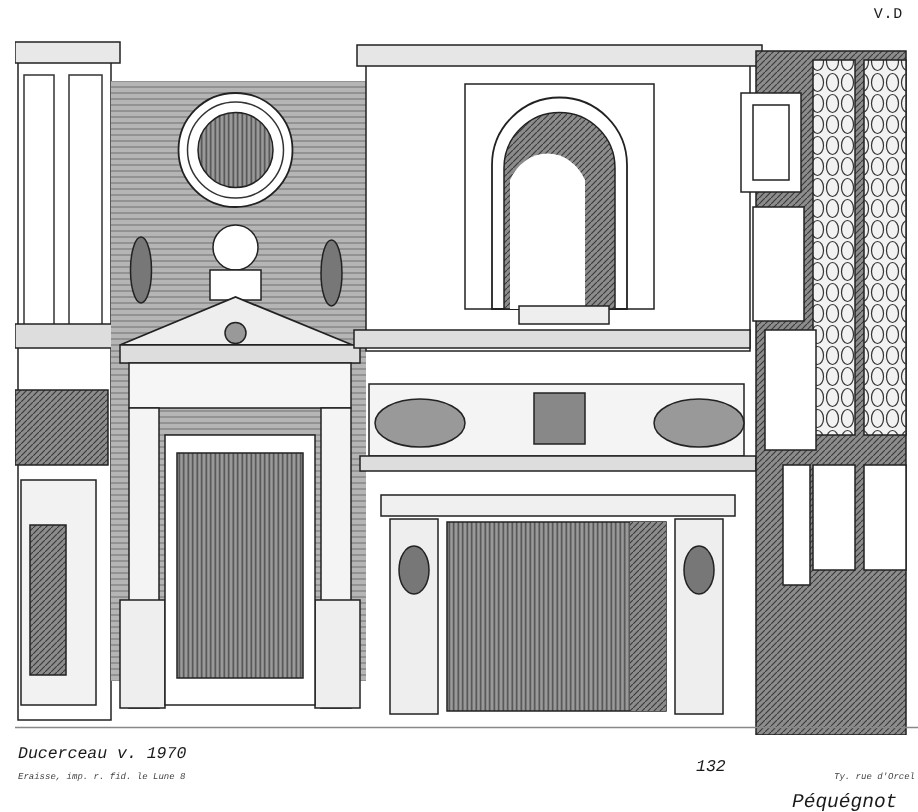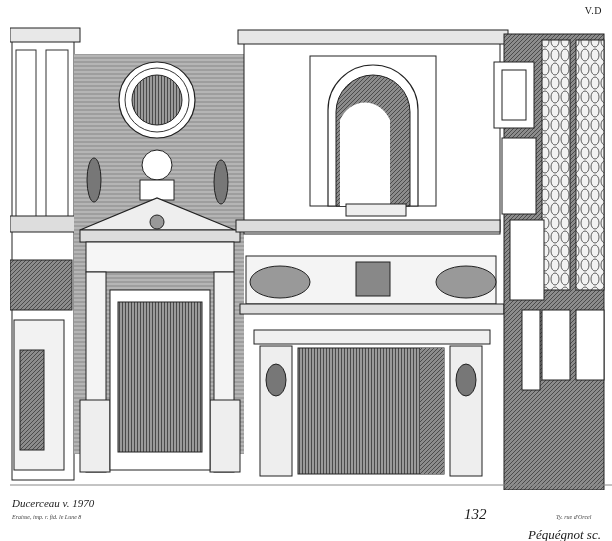--- a/index.html
+++ b/index.html
@@ -1,24 +1,24 @@
 <!DOCTYPE html>
 <html><head>
 <meta charset="utf-8">
 <style>
   html, body { margin:0; padding:0; background:#ffffff; }
   body { width:612px; height:541px; position:relative; overflow:hidden;
          font-family:"Liberation Serif", serif; color:#1a1a1a; }
-  .plate { position:absolute; left:0; top:0; width:612px; height:430px; }
+  .plate { position:absolute; left:0; top:0; width:612px; height:430px;font-family:Liberation Mono, monospace; }
   .plate-number { position:absolute; right:10px; top:5px; font-size:10px; letter-spacing:0.5px; }
   .engraving { position:absolute; left:10px; top:20px; width:602px; height:470px; }
   .caption { position:absolute; font-style:italic; }
   .caption-artist { left:12px; top:497px; font-size:11px; }
   .caption-printer { left:12px; top:514px; font-size:6px; color:#444; }
-  .caption-plate-no { left:464px; top:506px; font-size:15px; }
+  .caption-plate-no { left:464px; top:506px; font-size:11px; }
   .caption-engraver { left:528px; top:527px; font-size:13px; }
   .caption-address { left:556px; top:514px; font-size:6px; color:#444; }
 </style>
 </head>
 <body>
 
 <div class="plate">
 
   <div class="plate-number">V.D</div>
 

